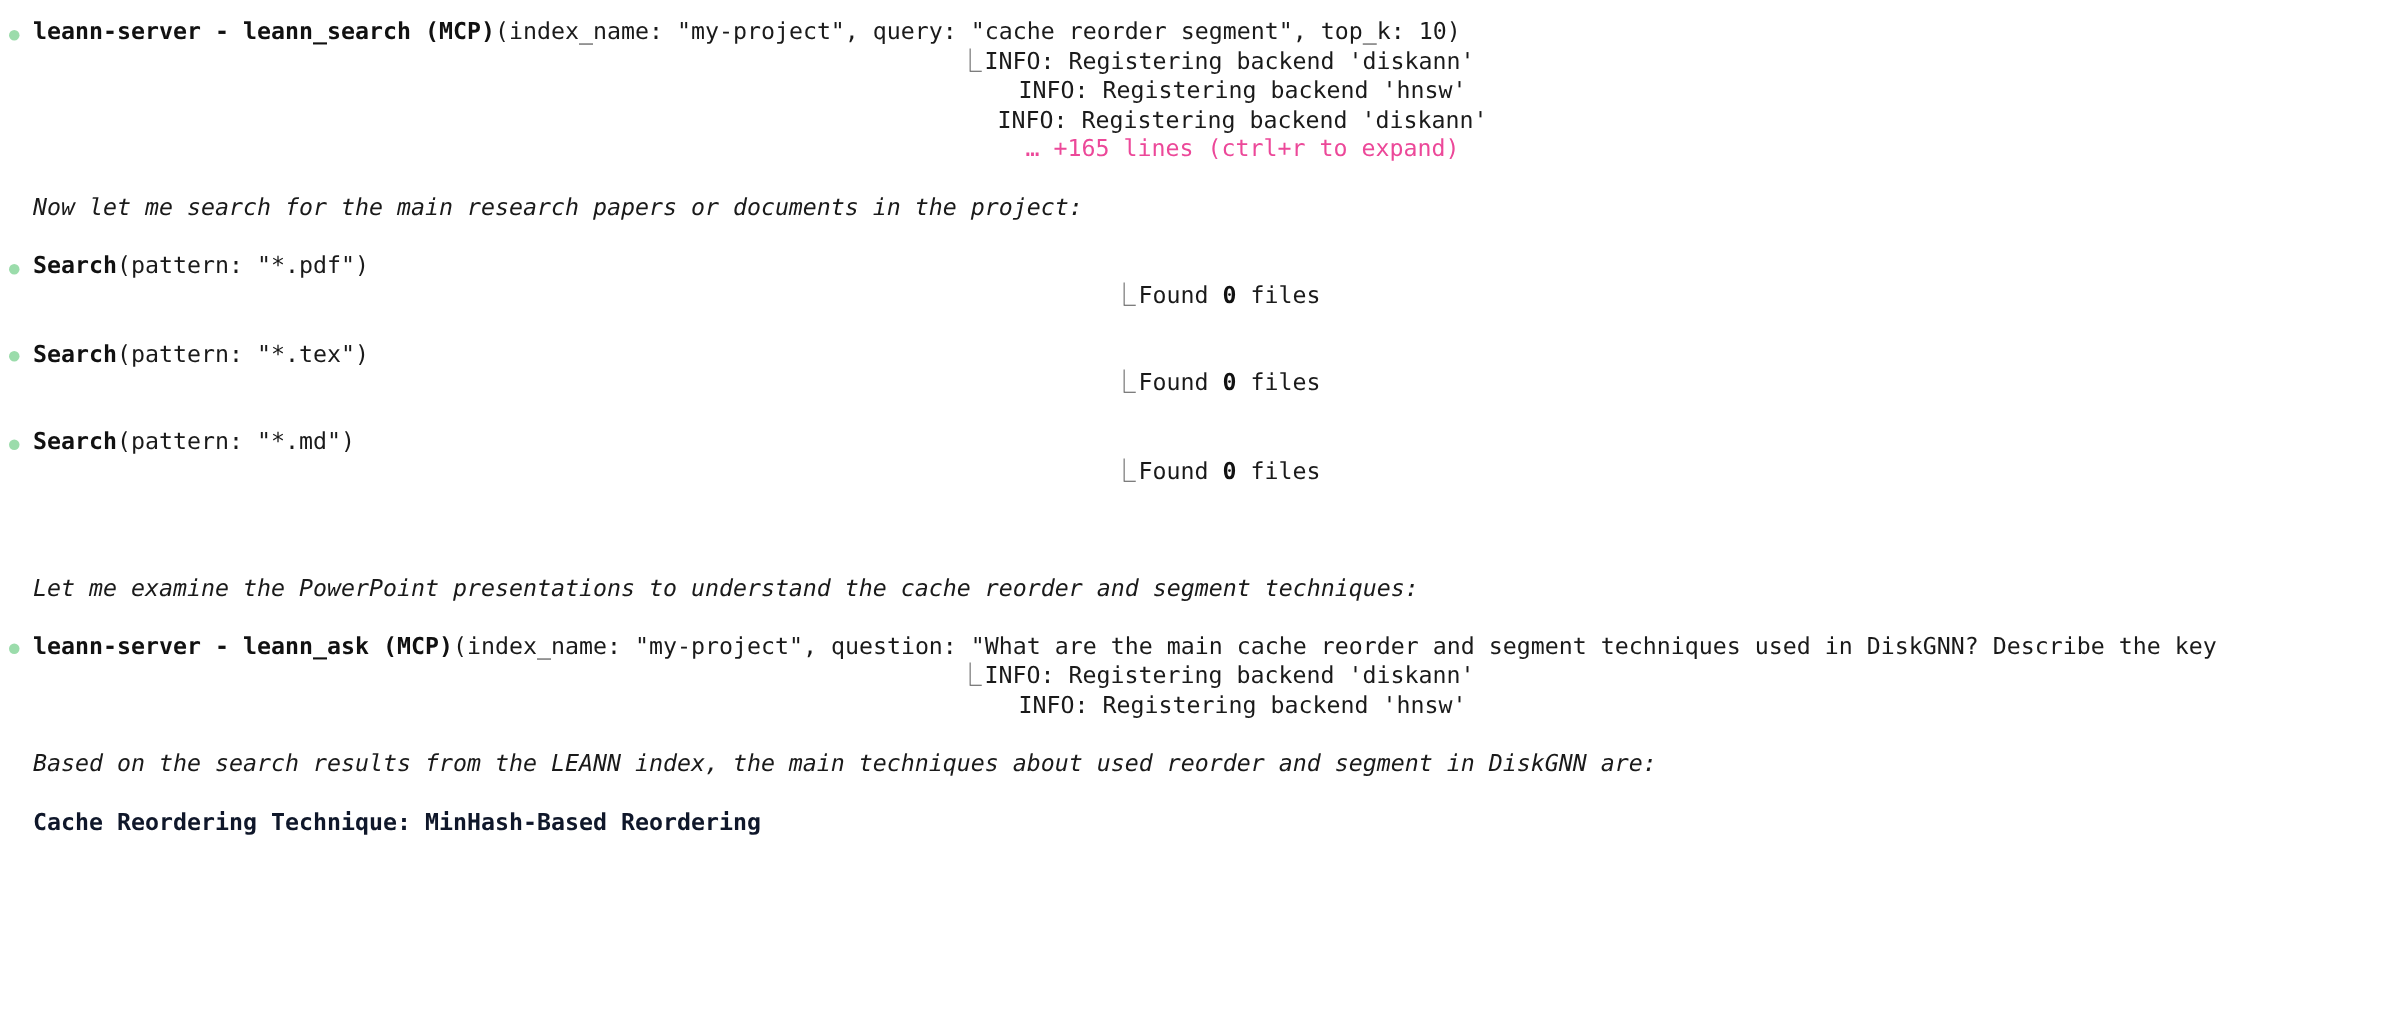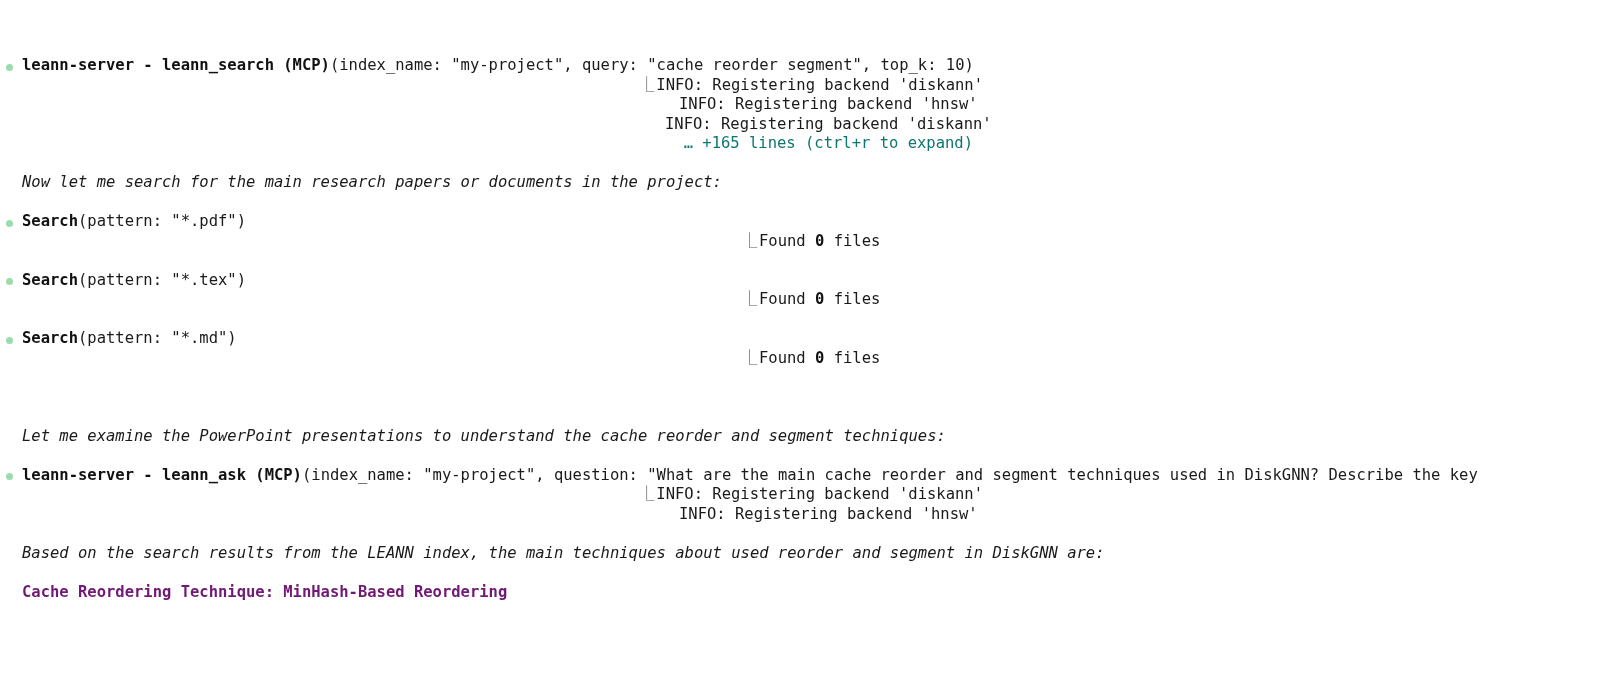--- a/index.html
+++ b/index.html
@@ -11,21 +11,20 @@
     width: 1600px;
     height: 685px;
     font-family: "DejaVu Sans Mono", "Liberation Mono", monospace;
     font-size: 15.5px;
     line-height: 19.5px;
     color: #1a1a1a;
     overflow: hidden;
   }
   .transcript {
     padding: 12px 0 0 0;
-    margin-top: 44px;
   }
   .block {
     position: relative;
     padding-left: 22px;
   }
   .spacer {
     height: 19.5px;
   }
   .bullet {
     position: absolute;
@@ -67,35 +66,35 @@
   .elbow {
     display: inline-block;
     width: 8px;
     color: #555555;
   }
   .indent {
     display: inline-block;
     width: 8px;
   }
   .dim {
-    color: #0f766e;
+    color: #ec4899;
   }
   .strong {
     font-weight: bold;
     color: #111111;
   }
   .para {
     padding-left: 22px;
     white-space: pre-wrap;
     font-style: italic;
   }
   .heading {
     padding-left: 22px;
     font-weight: bold;
-    color: #701a75;
+    color: #0f172a;
   }
 </style>
 </head>
 <body>
 
 <div class="transcript">
 
   <div class="block">
     <span class="bullet"></span>
     <div class="tool-line"><span class="tool-name">leann-server - leann_search (MCP)</span><span class="tool-args">(index_name: "my-project", query: "cache reorder segment", top_k: 10)</span></div>

